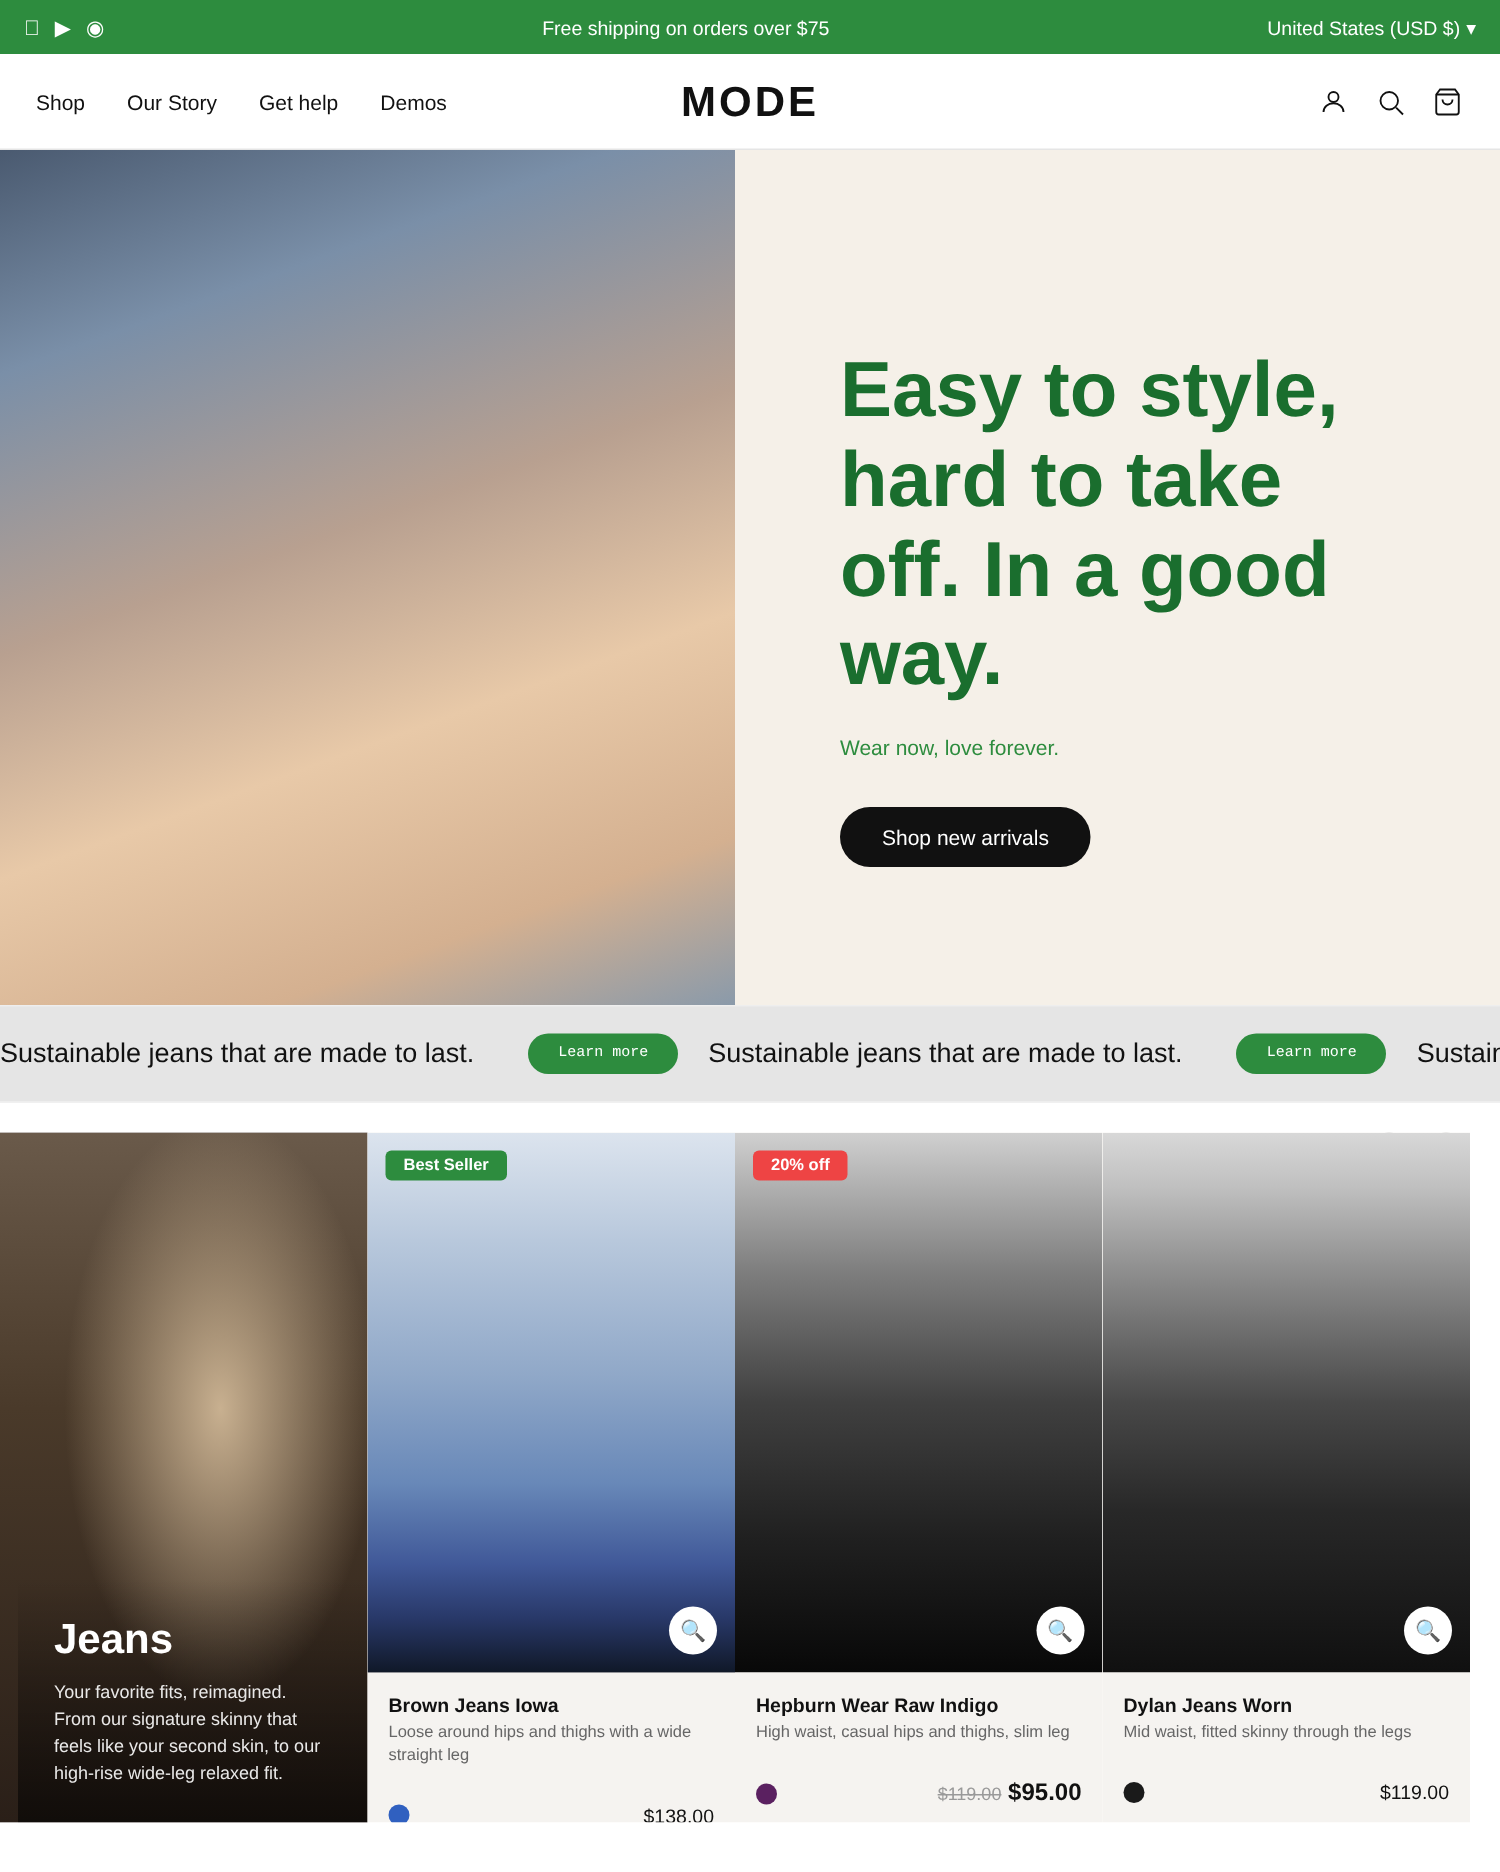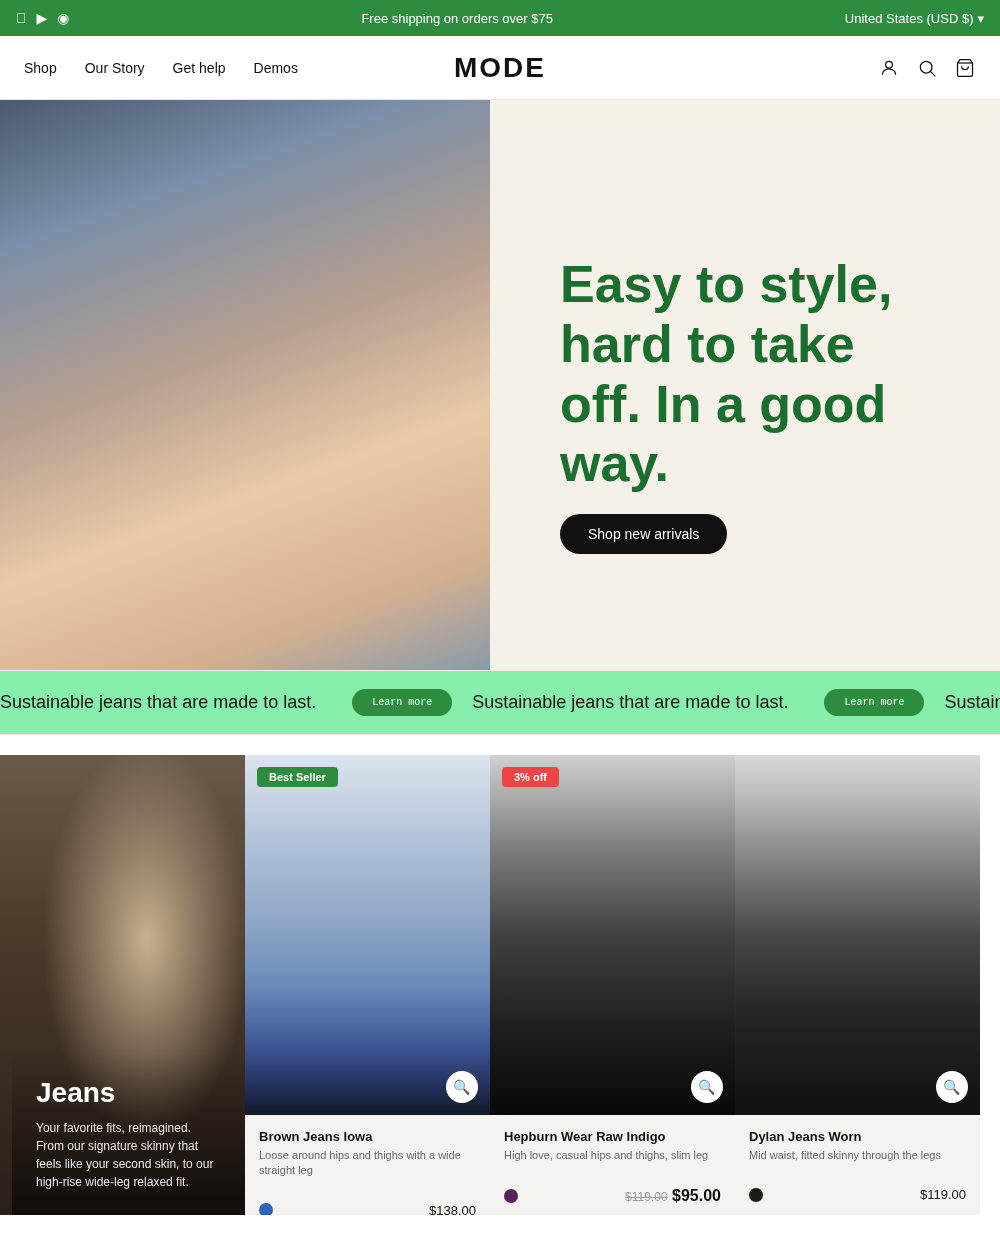--- a/index.html
+++ b/index.html
@@ -91,21 +91,21 @@
       padding: 12px 28px;
       border-radius: 30px;
       font-size: 14px;
       cursor: pointer;
       border: none;
       width: fit-content;
     }
 
     
     .marquee-bar {
-      background: #86efac;
+      background: #e5e5e5;
       overflow: hidden;
       white-space: nowrap;
       padding: 18px 0;
       border-top: 1px solid #eee;
       border-bottom: 1px solid #eee;
       display: flex;
       align-items: center;
       gap: 0;
     }
     .marquee-inner {
@@ -368,20 +368,21 @@
     </div>
   </div>
 </nav>
 
 <section class="hero">
   <div class="hero-image">
     <div class="hero-face"></div>
   </div>
   <div class="hero-content">
     <h1 class="hero-title">Easy to style, hard to take off. In a good way.</h1>
+    <p class="hero-subtitle">Wear now, love forever.</p>
     <button class="hero-btn">Shop new arrivals</button>
   </div>
 </section>
 
 <div class="marquee-bar">
   <div class="marquee-inner">
     <span class="marquee-text">Sustainable jeans that are made to last.</span>
     <button class="marquee-btn">Learn more</button>
     <span class="marquee-text">Sustainable jeans that are made to last.</span>
     <button class="marquee-btn">Learn more</button>
@@ -421,26 +422,26 @@
         <div class="product-footer">
           <div class="product-color" style="background:#3060c0;"></div>
           <div class="product-price">$138.00</div>
         </div>
       </div>
     </div>
 
     <div class="product-card">
       <div class="product-card-img">
         <div style="position:absolute;top:0;left:0;right:0;bottom:0;background:linear-gradient(180deg,#d0d0d0 0%,#b0b0b0 10%,#808080 25%,#404040 50%,#202020 75%,#080808 100%);"></div>
-        <div class="product-badge badge-sale">3% off</div>
+        <div class="product-badge badge-sale">20% off</div>
         <div class="product-zoom">🔍</div>
       </div>
       <div class="product-info">
         <div class="product-name">Hepburn Wear Raw Indigo</div>
-        <div class="product-desc">High love, casual hips and thighs, slim leg</div>
+        <div class="product-desc">High waist, casual hips and thighs, slim leg</div>
         <div class="product-footer">
           <div class="product-color" style="background:#5a2060;"></div>
           <div>
             <span class="price-original">$119.00</span>
             <span class="price-sale">$95.00</span>
           </div>
         </div>
       </div>
     </div>
 

